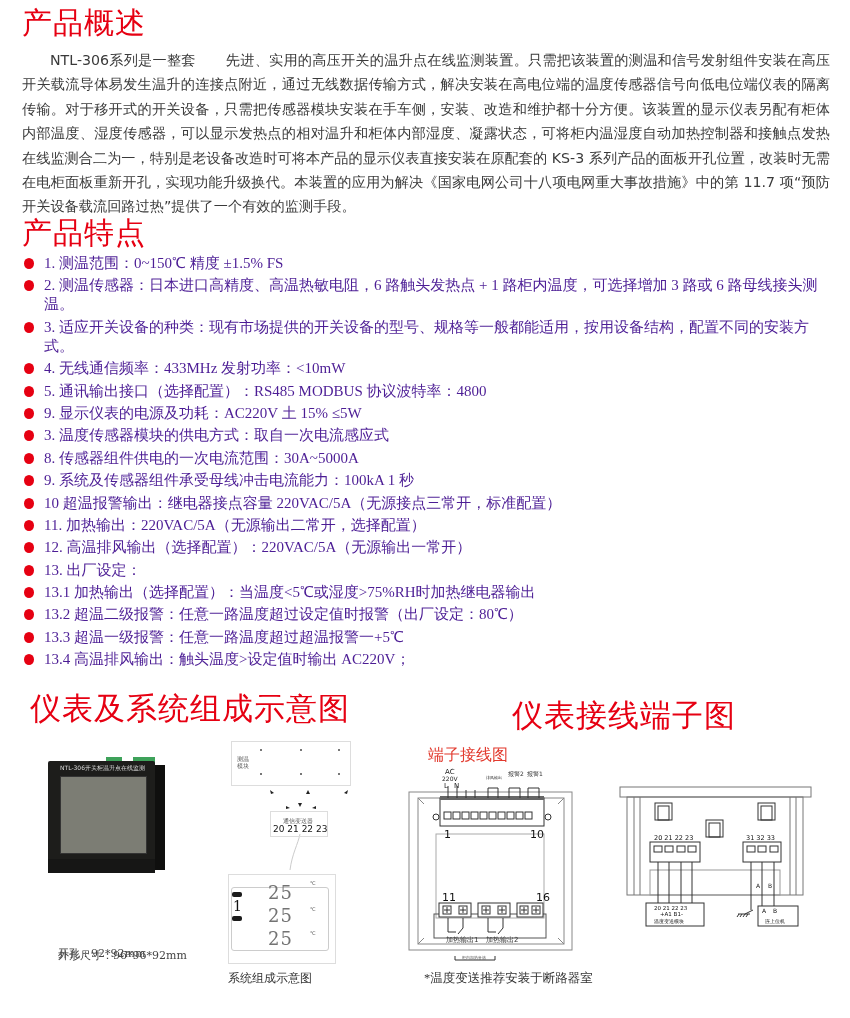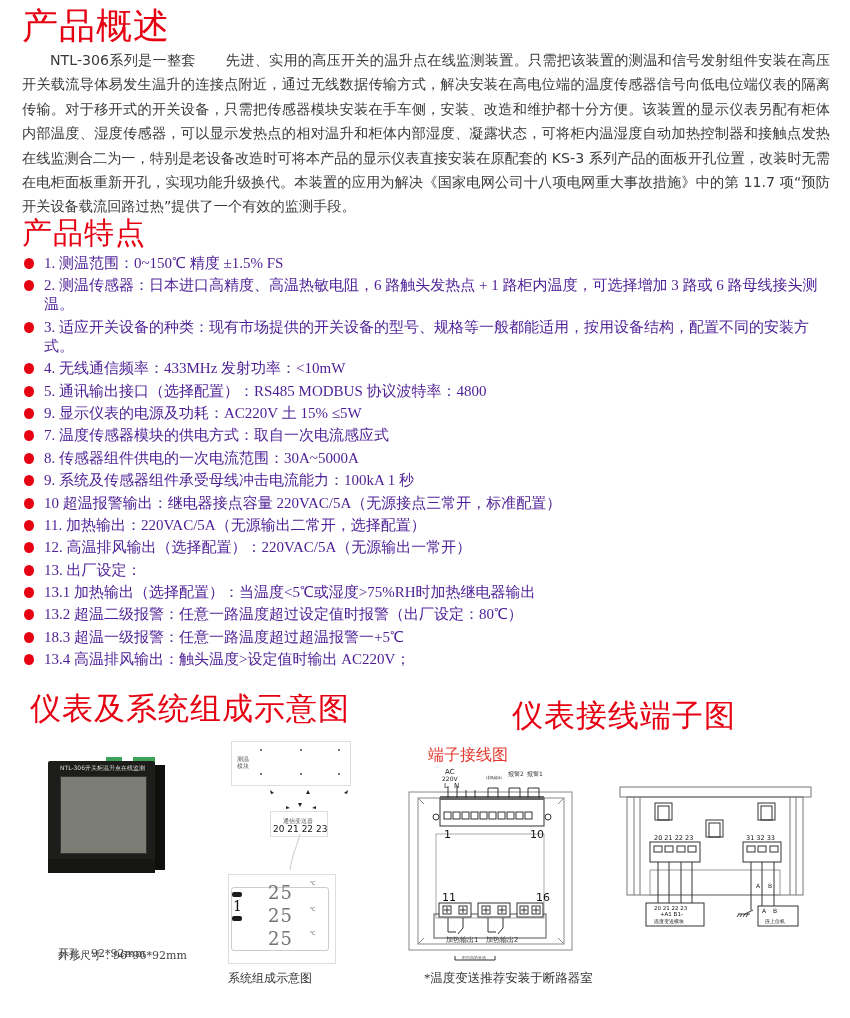--- a/index.html
+++ b/index.html
@@ -41,41 +41,41 @@
   .disp .ch { position: absolute; font-family: "DejaVu Serif", "Liberation Serif", serif; font-size: 14px; color: #111; }
   .caption { position: absolute; font-size: 12px; color: #333; }
 
   
   .term-sub { position: absolute; left: 428px; top: 745px; color: #e23a2e; font-size: 16px; }
   .svgbox { position: absolute; }
 </style>
 </head>
 <body>
 
-<h1 class="h-title" style="left:22px;top:8px;font-size:36px;">产品概述</h1>
+<h1 class="h-title" style="left:22px;top:8px;font-size:30px;">产品概述</h1>
 <p class="para"><span class="indent"></span><span>NTL-306系列是一整套</span><span style="display:inline-block;width:30px;"></span><span>先进、实用的高压开关的温升点在线监测装置。只需把该装置的测温和信号发射组件安装在高压开关载流导体易发生温升的连接点附近，通过无线数据传输方式，解决安装在高电位端的温度传感器信号向低电位端仪表的隔离传输。对于移开式的开关设备，只需把传感器模块安装在手车侧，安装、改造和维护都十分方便。该装置的显示仪表另配有柜体内部温度、湿度传感器，可以显示发热点的相对温升和柜体内部湿度、凝露状态，可将柜内温湿度自动加热控制器和接触点发热在线监测合二为一，特别是老设备改造时可将本产品的显示仪表直接安装在原配套的 KS-3 系列产品的面板开孔位置，改装时无需在电柜面板重新开孔，实现功能升级换代。本装置的应用为解决《国家电网公司十八项电网重大事故措施》中的第 11.7 项“预防开关设备载流回路过热”提供了一个有效的监测手段。</span></p>
 
 <h1 class="h-title" style="left:22px;top:218px;">产品特点</h1>
 <ul class="feat-list">
   <li><span class="dot"></span><span>1. 测温范围：0~150℃ 精度 ±1.5% FS</span></li>
   <li><span class="dot"></span><span>2. 测温传感器：日本进口高精度、高温热敏电阻，6 路触头发热点 + 1 路柜内温度，可选择增加 3 路或 6 路母线接头测温。</span></li>
   <li><span class="dot"></span><span>3. 适应开关设备的种类：现有市场提供的开关设备的型号、规格等一般都能适用，按用设备结构，配置不同的安装方式。</span></li>
   <li><span class="dot"></span><span>4. 无线通信频率：433MHz 发射功率：&lt;10mW</span></li>
   <li><span class="dot"></span><span>5. 通讯输出接口（选择配置）：RS485 MODBUS 协议波特率：4800</span></li>
   <li><span class="dot"></span><span>9. 显示仪表的电源及功耗：AC220V 土 15% ≤5W</span></li>
-  <li><span class="dot"></span><span>7. 温度传感器模块的供电方式：取自一次电流感应式</span></li>
+  <li><span class="dot"></span><span>3. 温度传感器模块的供电方式：取自一次电流感应式</span></li>
   <li><span class="dot"></span><span>8. 传感器组件供电的一次电流范围：30A~5000A</span></li>
   <li><span class="dot"></span><span>9. 系统及传感器组件承受母线冲击电流能力：100kA 1 秒</span></li>
   <li><span class="dot"></span><span>10 超温报警输出：继电器接点容量 220VAC/5A（无源接点三常开，标准配置）</span></li>
   <li><span class="dot"></span><span>11. 加热输出：220VAC/5A（无源输出二常开，选择配置）</span></li>
   <li><span class="dot"></span><span>12. 高温排风输出（选择配置）：220VAC/5A（无源输出一常开）</span></li>
   <li><span class="dot"></span><span>13. 出厂设定：</span></li>
   <li><span class="dot"></span><span>13.1 加热输出（选择配置）：当温度&lt;5℃或湿度&gt;75%RH时加热继电器输出</span></li>
   <li><span class="dot"></span><span>13.2 超温二级报警：任意一路温度超过设定值时报警（出厂设定：80℃）</span></li>
-  <li><span class="dot"></span><span>18.3 超温一级报警：任意一路温度超过超温报警一+5℃</span></li>
+  <li><span class="dot"></span><span>13.3 超温一级报警：任意一路温度超过超温报警一+5℃</span></li>
   <li><span class="dot"></span><span>13.4 高温排风输出：触头温度&gt;设定值时输出 AC220V；</span></li>
 </ul>
 
 <h1 class="h-title section2-title">仪表及系统组成示意图</h1>
 
 <div class="meter">
   <div class="conn1"></div>
   <div class="conn2"></div>
   <div class="side"></div>
   <div class="body"></div>

